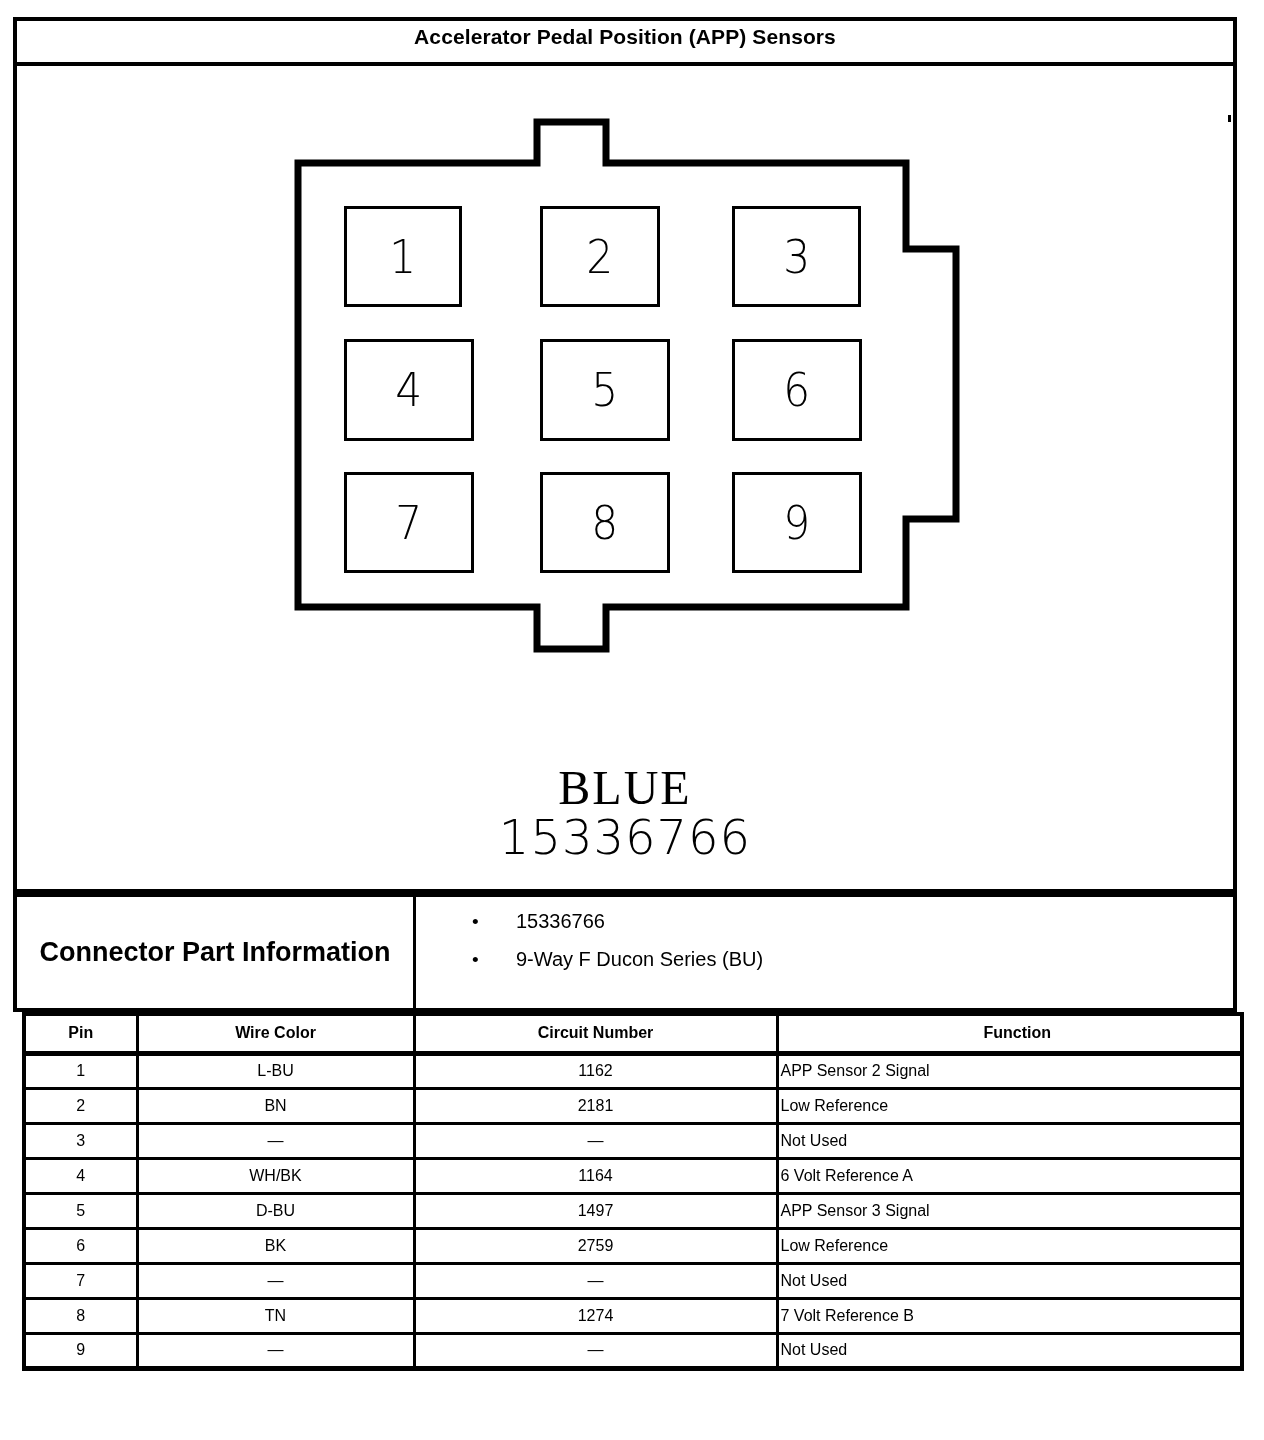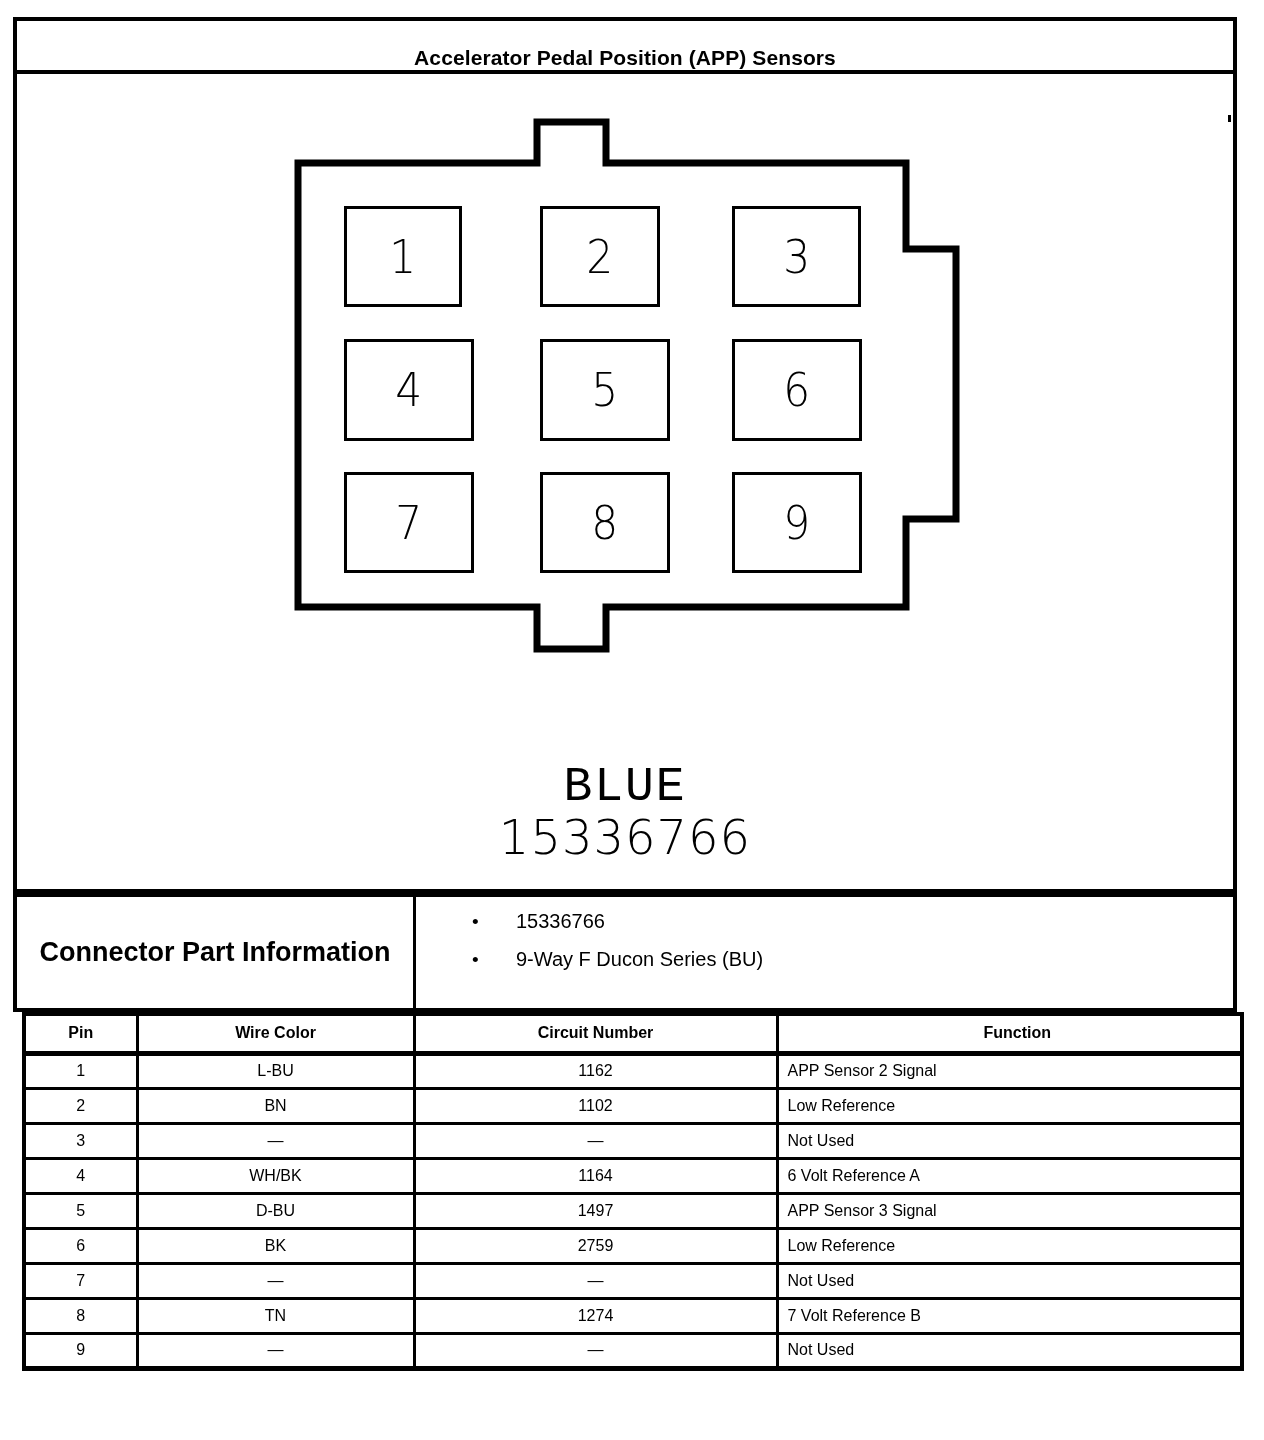--- a/index.html
+++ b/index.html
@@ -29,27 +29,27 @@
     top: 17px;
     width: 1224px;   
     height: 876px;   
     border: 4px solid #000;
     box-sizing: border-box;
     background: #fff;
   }
   .title-bar {
     position: absolute;
     left: 0;
-    top: 12px;
+    top: 4px;
     right: 0;
     height: 41px;
     border-bottom: 4px solid #000;
     box-sizing: border-box;
     display: flex;
-    align-items: flex-end;
+    align-items: flex-start;
     justify-content: center;
   }
   .title-text {
     font-size: 21px;
     font-weight: bold;
     letter-spacing: 0.1px;
     white-space: nowrap;
   }
 
   .speck {
@@ -102,21 +102,21 @@
   }
 
   .blue-label {
     position: absolute;
     left: 0;
     right: 0;
     top: 742px;
     text-align: center;
   }
   .blue-line1 {
-    font-family: Liberation Mono, monospace;
+    font-family: Liberation Serif, serif;
     font-size: 48px;
     font-weight: 300;
     letter-spacing: 2px;
     line-height: 1.04;
   }
   .blue-line2 {
     font-family: "DejaVu Sans", sans-serif;
     font-size: 48px;
     font-weight: 300;
     letter-spacing: 1px;
@@ -201,21 +201,21 @@
     box-sizing: border-box;
   }
   .pin-table thead th {
     font-weight: bold;
     border-bottom-width: 5px;
     border-top-width: 4px;
     height: 39px;
   }
   .pin-table th.fn, .pin-table td.fn {
     text-align: left;
-    padding-left: 9px;
+    padding-left: 2px;
   }
   .pin-table th.fn { text-align: center; padding-left: 20px; }
   .pin-table tbody tr:last-child td {
     border-bottom-width: 5px;
   }
   .pin-table tr td:first-child,
   .pin-table tr th:first-child { border-left-width: 4px; }
   .pin-table tr td:last-child,
   .pin-table tr th:last-child { border-right-width: 4px; }
 </style>
@@ -328,21 +328,21 @@
     <tbody>
       <tr>
         <td>1</td>
         <td>L-BU</td>
         <td>1162</td>
         <td class="fn">APP Sensor 2 Signal</td>
       </tr>
       <tr>
         <td>2</td>
         <td>BN</td>
-        <td>1102</td>
+        <td>2181</td>
         <td class="fn">Low Reference</td>
       </tr>
       <tr>
         <td>3</td>
         <td>—</td>
         <td>—</td>
         <td class="fn">Not Used</td>
       </tr>
       <tr>
         <td>4</td>

